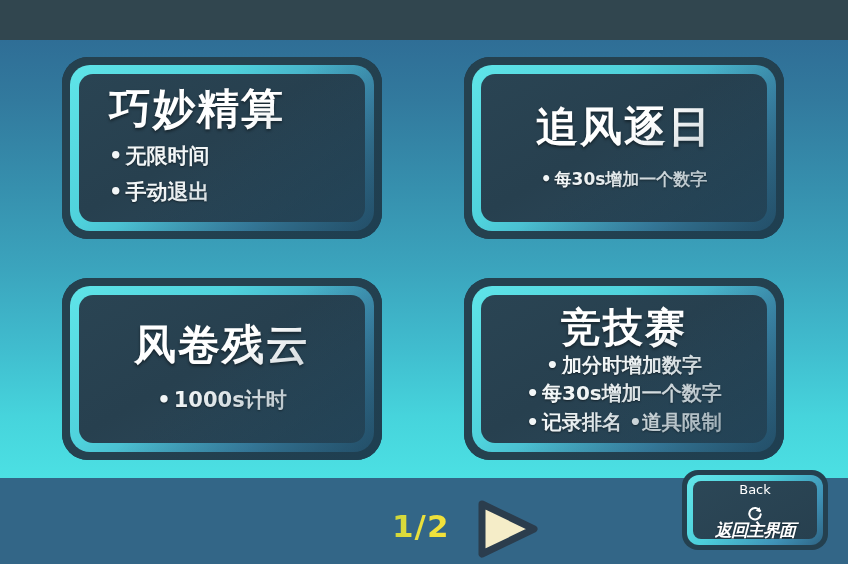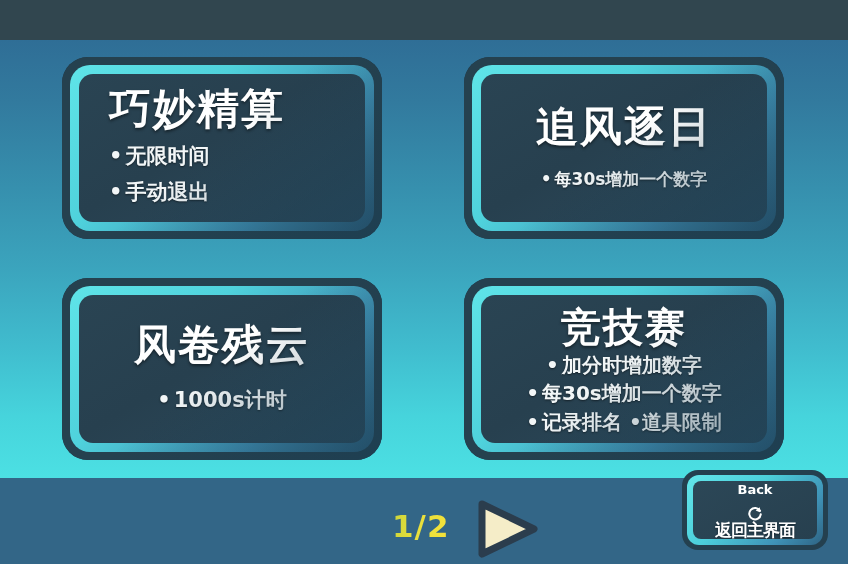--- a/index.html
+++ b/index.html
@@ -208,39 +208,40 @@
     flex-direction: column;
     align-items: center;
     justify-content: flex-start;
     overflow: hidden;
     padding-top: 2px;
     box-sizing: border-box;
   }
   .bb-label-en {
     color: #ffffff;
     font-size: 13px;
-    font-weight: bold;
+    font-weight: normal;
     letter-spacing: 0px;
     line-height: 1;
     margin-bottom: 10px;
   }
   .bb-icon {
     width: 26px;
     height: 24px;
     display: block;
   }
   .bb-label-cn {
     color: #ffffff;
     font-size: 17px;
     font-weight: bold;
     letter-spacing: -1px;
     line-height: 1;
     margin-top: 0px;
     white-space: nowrap;
     text-shadow: 0 1px 2px rgba(0,0,0,0.45);
+    font-style: italic;
   }
 </style>
 </head>
 <body>
 
 <div id="screen">
 
   <div class="letterbox-top"></div>
 
   <div class="stage">

